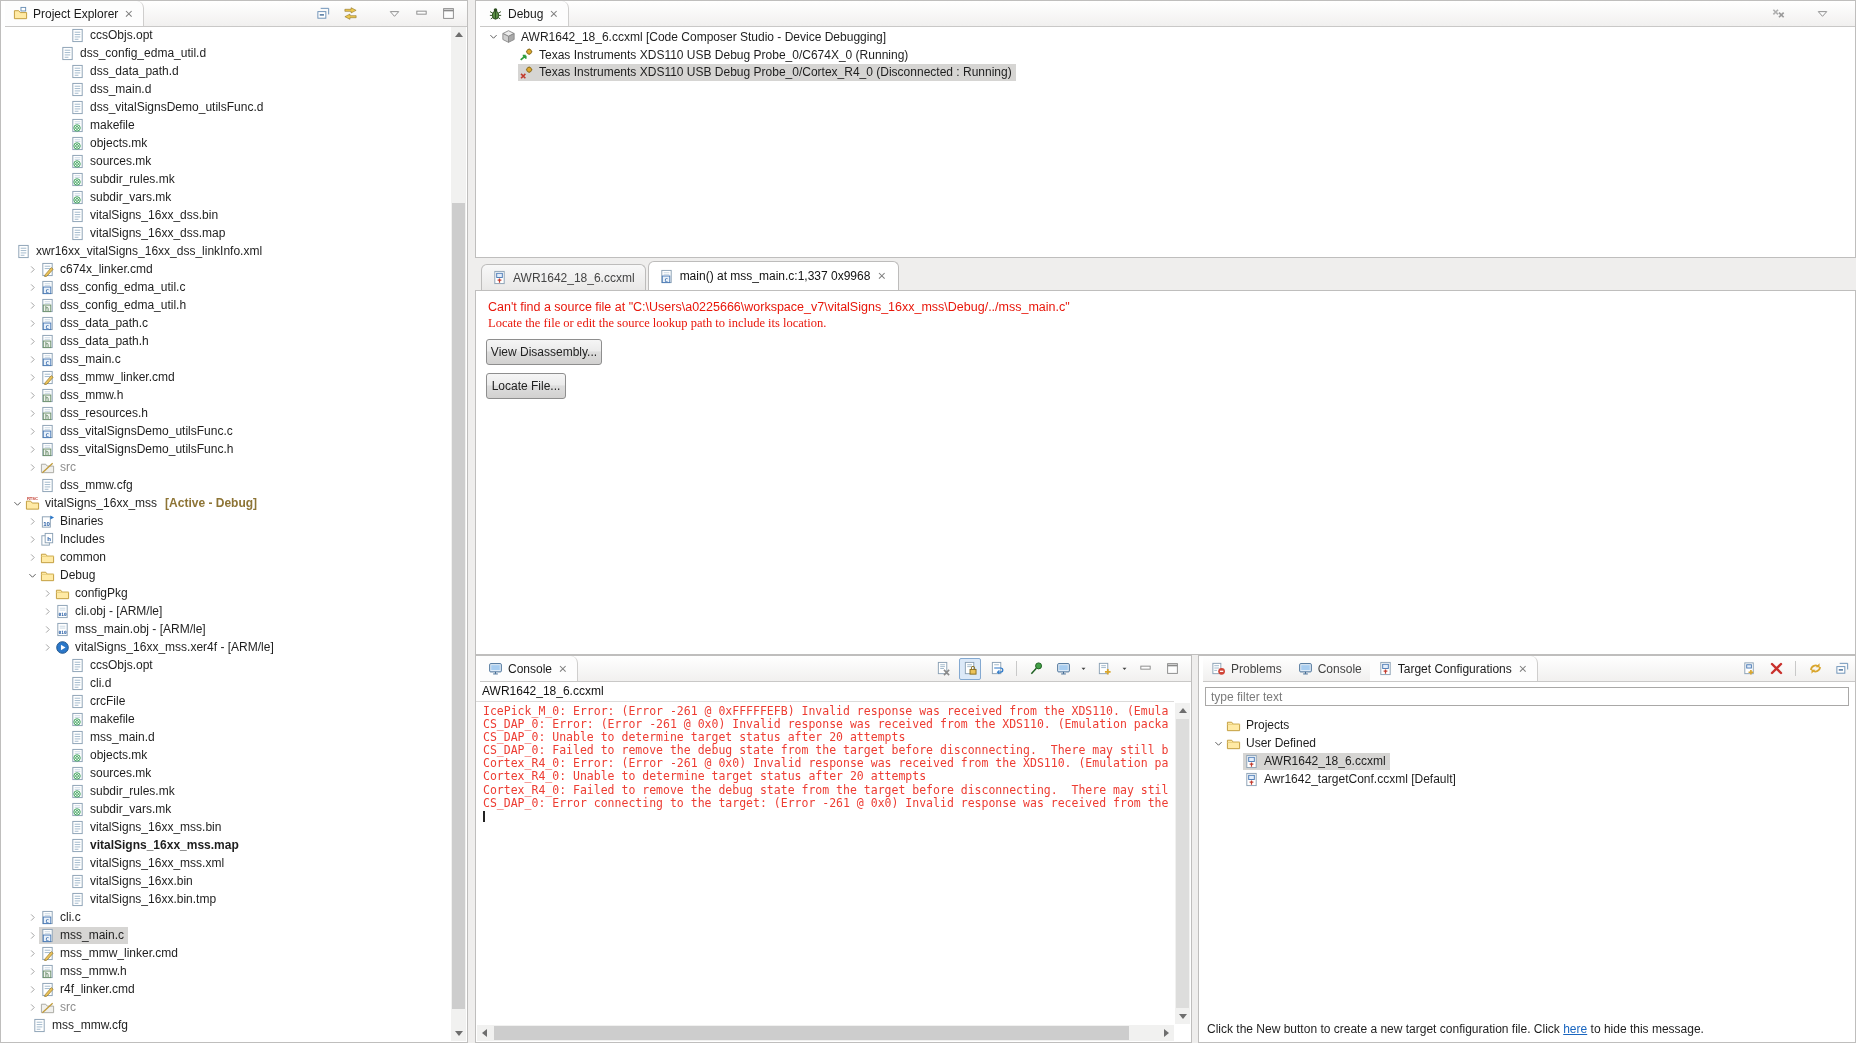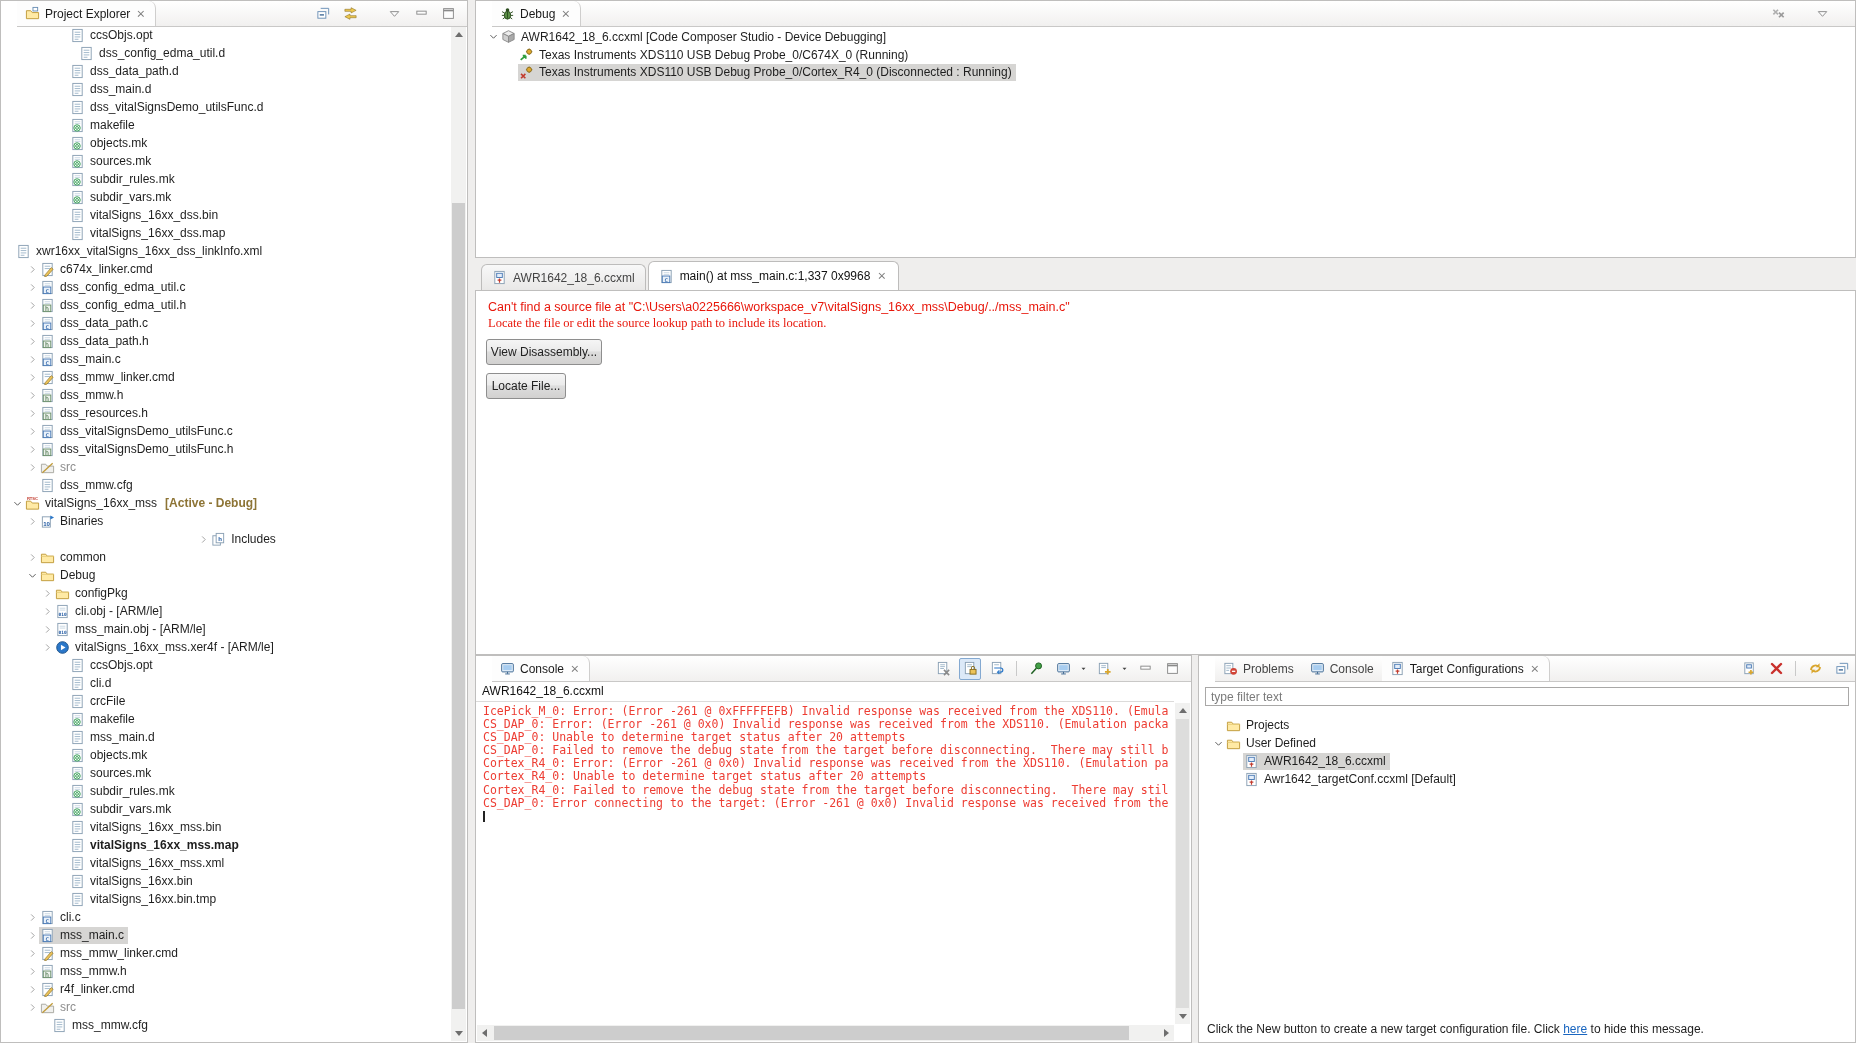--- a/index.html
+++ b/index.html
@@ -4,21 +4,21 @@
 <style>
   html,body{margin:0;padding:0;}
   body{
     width:1856px;height:1043px;position:relative;overflow:hidden;
     background:#efeeed;
     font-family:"Liberation Sans","DejaVu Sans",sans-serif;font-size:12px;color:#1e1e1e;
     -webkit-font-smoothing:antialiased;
   }
   .panel{position:absolute;background:#fff;border:1px solid #bfbebd;box-sizing:border-box;}
   
-  .vhead{position:absolute;left:16px;right:0;top:0;height:25px;
+  .vhead{position:absolute;left:4px;right:0;top:0;height:25px;
     background:linear-gradient(#ffffff,#f1f0ef);border-bottom:1px solid #c9c8c7;
     display:flex;align-items:stretch;z-index:3;}
   .vtab{display:flex;align-items:center;gap:5px;padding:0 8px;font-size:12px;color:#444;white-space:nowrap;}
   .vtab.active{background:#fdfdfd;border-right:1px solid #cfcecd;border-top-right-radius:7px;color:#1a1a1a;}
   .vtools{margin-left:auto;display:flex;align-items:center;gap:5px;padding-right:8px;}
   .tbtn{width:20px;height:20px;display:flex;align-items:center;justify-content:center;border-radius:2px;border:1px solid transparent;}
   .tbtn.on{background:#dcе9f8;background-color:#dce9f8;border:1px solid #84a9d1;}
   .tbtn svg{width:15px;height:15px;display:block;}
   .tsep{width:1px;height:15px;background:#c9c9c9;margin:0 3px;}
   .tgap{width:12px;}
@@ -127,21 +127,21 @@
         <span class="hl">
           <span class="icn">
             <svg viewBox="0 0 16 16">
               <rect x="3" y="1.5" width="10" height="13" fill="#fff" stroke="#8aa0b4"></rect>
               <path d="M5 4.5h6M5 7h6M5 9.5h6M5 12h4" stroke="#9fb6ca" fill="none"></path>
             </svg>
           </span>
           <span class="tlabel">ccsObjs.opt</span>
         </span>
       </div>
-      <div class="trow" style="top: 18px; height: 18px; padding-left: 63px;">
+      <div class="trow" style="top: 18px; height: 18px; padding-left: 44px;">
         <span class="arr"></span>
         <span class="hl">
           <span class="icn">
             <svg viewBox="0 0 16 16">
               <rect x="3" y="1.5" width="10" height="13" fill="#fff" stroke="#8aa0b4"></rect>
               <path d="M5 4.5h6M5 7h6M5 9.5h6M5 12h4" stroke="#9fb6ca" fill="none"></path>
             </svg>
           </span>
           <span class="tlabel">dss_config_edma_util.d</span>
         </span>
@@ -539,21 +539,21 @@
           <span class="icn">
             <svg viewBox="0 0 16 16">
               <rect x="2.5" y="3" width="8.5" height="11" fill="#fff" stroke="#8aa0b4"></rect>
               <text x="3.4" y="12.5" font-size="6.5" font-weight="bold" fill="#1c56a0">10</text>
               <path d="M11 1.5 l4 2.2 -4 2.2 z" fill="#2a77c9"></path>
             </svg>
           </span>
           <span class="tlabel">Binaries</span>
         </span>
       </div>
-      <div class="trow" style="top: 504px; height: 18px; padding-left: 24px; justify-content: center;">
+      <div class="trow" style="top: 504px; height: 18px; padding-left: 24px;">
         <span class="arr">
           <svg viewBox="0 0 16 16">
             <path d="M6 3.5 L10.5 8 6 12.5" fill="none" stroke="#9a9a9a" stroke-width="1.3"></path>
           </svg>
         </span>
         <span class="hl">
           <span class="icn">
             <svg viewBox="0 0 16 16">
               <rect x="2" y="4" width="8" height="10" fill="#fff" stroke="#8aa0b4"></rect>
               <rect x="5.5" y="1.5" width="8" height="10" fill="#fff" stroke="#8aa0b4"></rect>
@@ -936,21 +936,21 @@
         <span class="hl gray">
           <span class="icn">
             <svg viewBox="0 0 16 16">
               <path d="M1.5 4.5 h4.6 l1.6 2 h6.8 v7 h-13 z" fill="#f0f0ee" stroke="#a8a8a0"></path>
               <path d="M2.5 13.5 L13.5 3.5" stroke="#c09a3a" stroke-width="1.4"></path>
             </svg>
           </span>
           <span class="tlabel">src</span>
         </span>
       </div>
-      <div class="trow" style="top: 990px; height: 18px; padding-left: 36px;">
+      <div class="trow" style="top: 990px; height: 18px; padding-left: 16px;">
         <span class="arr"></span>
         <span class="hl">
           <span class="icn">
             <svg viewBox="0 0 16 16">
               <rect x="3" y="1.5" width="10" height="13" fill="#fff" stroke="#8aa0b4"></rect>
               <path d="M5 4.5h6M5 7h6M5 9.5h6M5 12h4" stroke="#9fb6ca" fill="none"></path>
             </svg>
           </span>
           <span class="tlabel">mss_mmw.cfg</span>
         </span>

